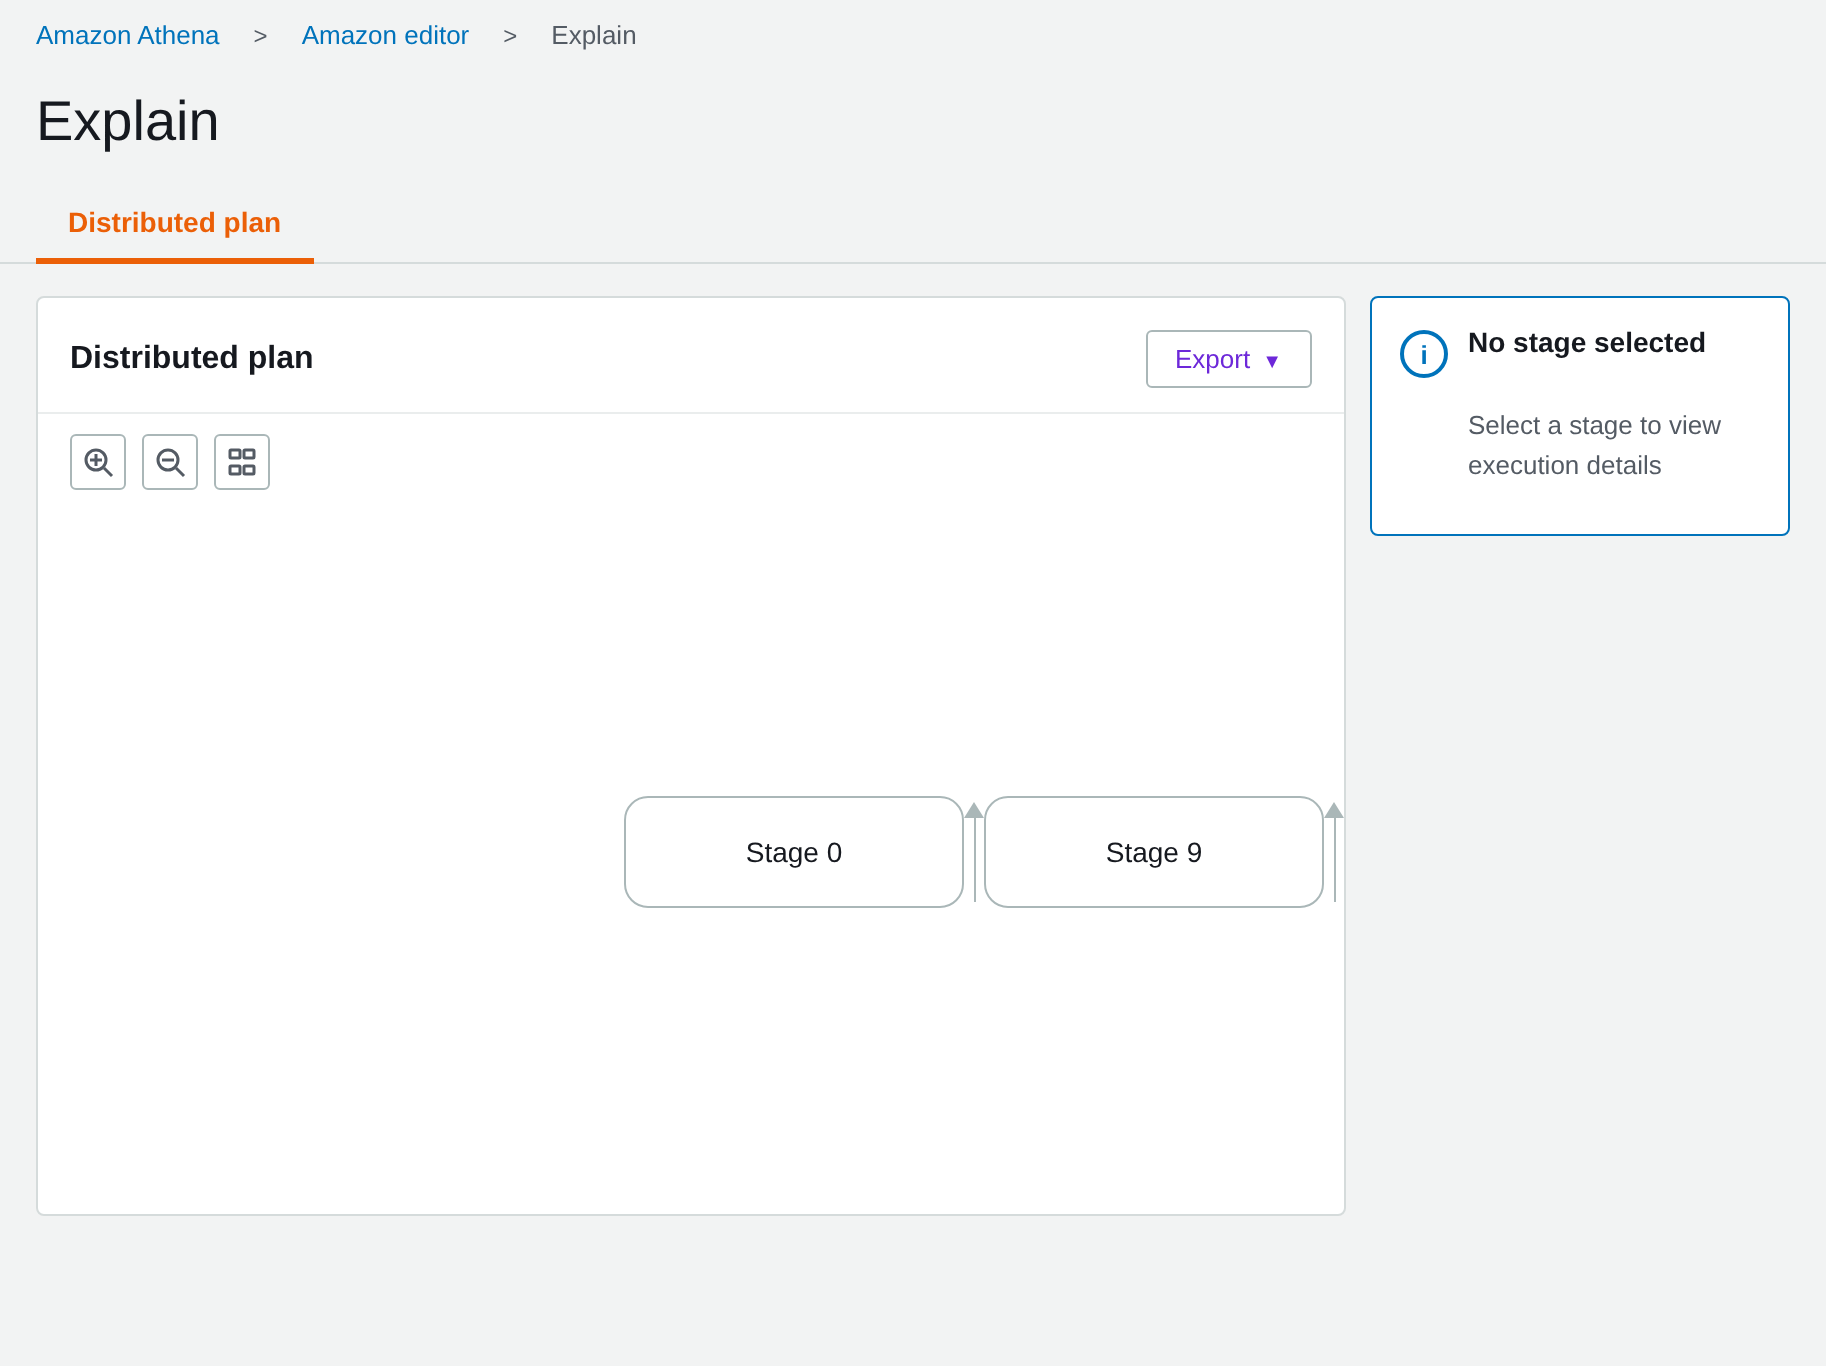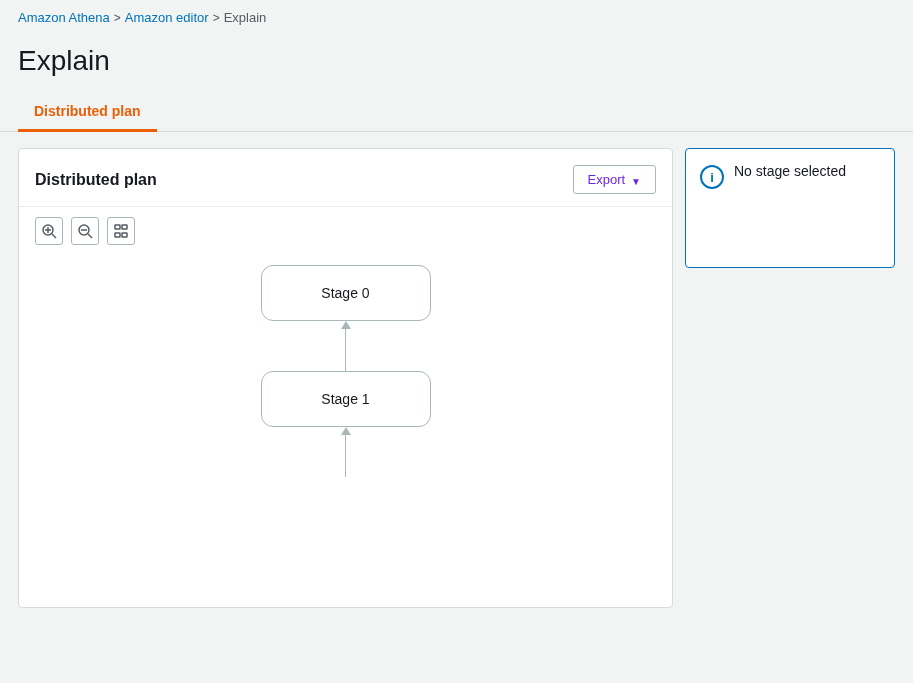--- a/index.html
+++ b/index.html
@@ -8,21 +8,21 @@
       background: #f2f3f3;
       color: #16191f;
       font-size: 14px;
       min-height: 683px;
       width: 913px;
     }
 
     .breadcrumb {
       display: flex;
       align-items: center;
-      gap: 4px;
+      gap: 17px;
       padding: 10px 18px;
       font-size: 13px;
       color: #545b64;
       background: #f2f3f3;
     }
     .breadcrumb a {
       color: #0073bb;
       text-decoration: none;
     }
     .breadcrumb .sep {
@@ -122,24 +122,25 @@
       display: flex;
       align-items: center;
       justify-content: center;
       font-size: 15px;
       color: #545b64;
     }
 
     .diagram-area {
       flex: 1;
       display: flex;
-      flex-direction: column;
+      flex-direction: row;
       align-items: center;
       padding: 10px 0 20px 0;
       position: relative;
+      justify-content: flex-end;
     }
 
     .stage-box {
       border: 1px solid #aab7b8;
       border-radius: 12px;
       background: #fff;
       width: 170px;
       height: 56px;
       display: flex;
       align-items: center;
@@ -195,21 +196,21 @@
       font-weight: 700;
       font-size: 13px;
       flex-shrink: 0;
       margin-top: 2px;
     }
 
     .info-text {
       flex: 1;
     }
     .info-title {
-      font-weight: 400;
+      font-weight: 700;
       font-size: 14px;
       color: #16191f;
       margin-bottom: 24px;
     }
     .info-desc {
       font-size: 13px;
       color: #545b64;
       line-height: 1.5;
     }
   </style>
@@ -271,31 +272,32 @@
 
     <div class="diagram-area">
       <div class="stage-box">
         <span>Stage 0</span>
       </div>
       <div class="arrow-container">
         <div class="arrow-head"></div>
         <div class="arrow-line"></div>
       </div>
       <div class="stage-box">
-        <span>Stage 1</span>
+        <span>Stage 9</span>
       </div>
       <div class="arrow-container">
         <div class="arrow-head"></div>
         <div class="arrow-line"></div>
       </div>
     </div>
   </div>
 
   <div class="info-panel">
     <div class="info-icon">
       <span>i</span>
     </div>
     <div class="info-text">
       <div class="info-title">No stage selected</div>
+      <div class="info-desc">Select a stage to view execution details</div>
     </div>
   </div>
 
 </div>
 
 </body></html>

